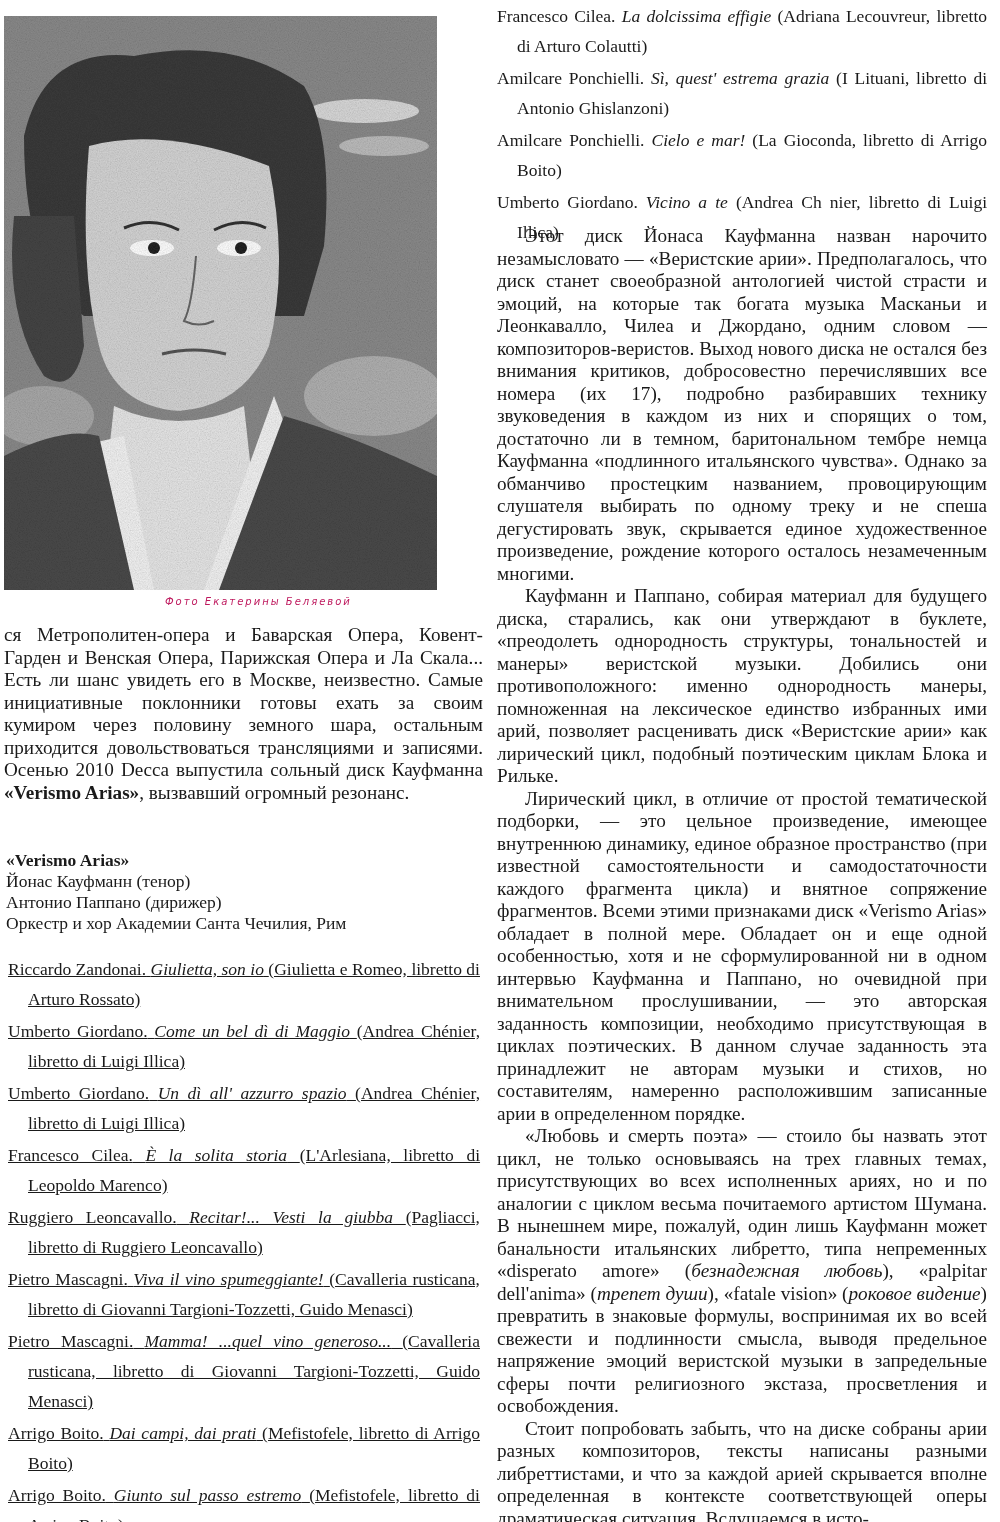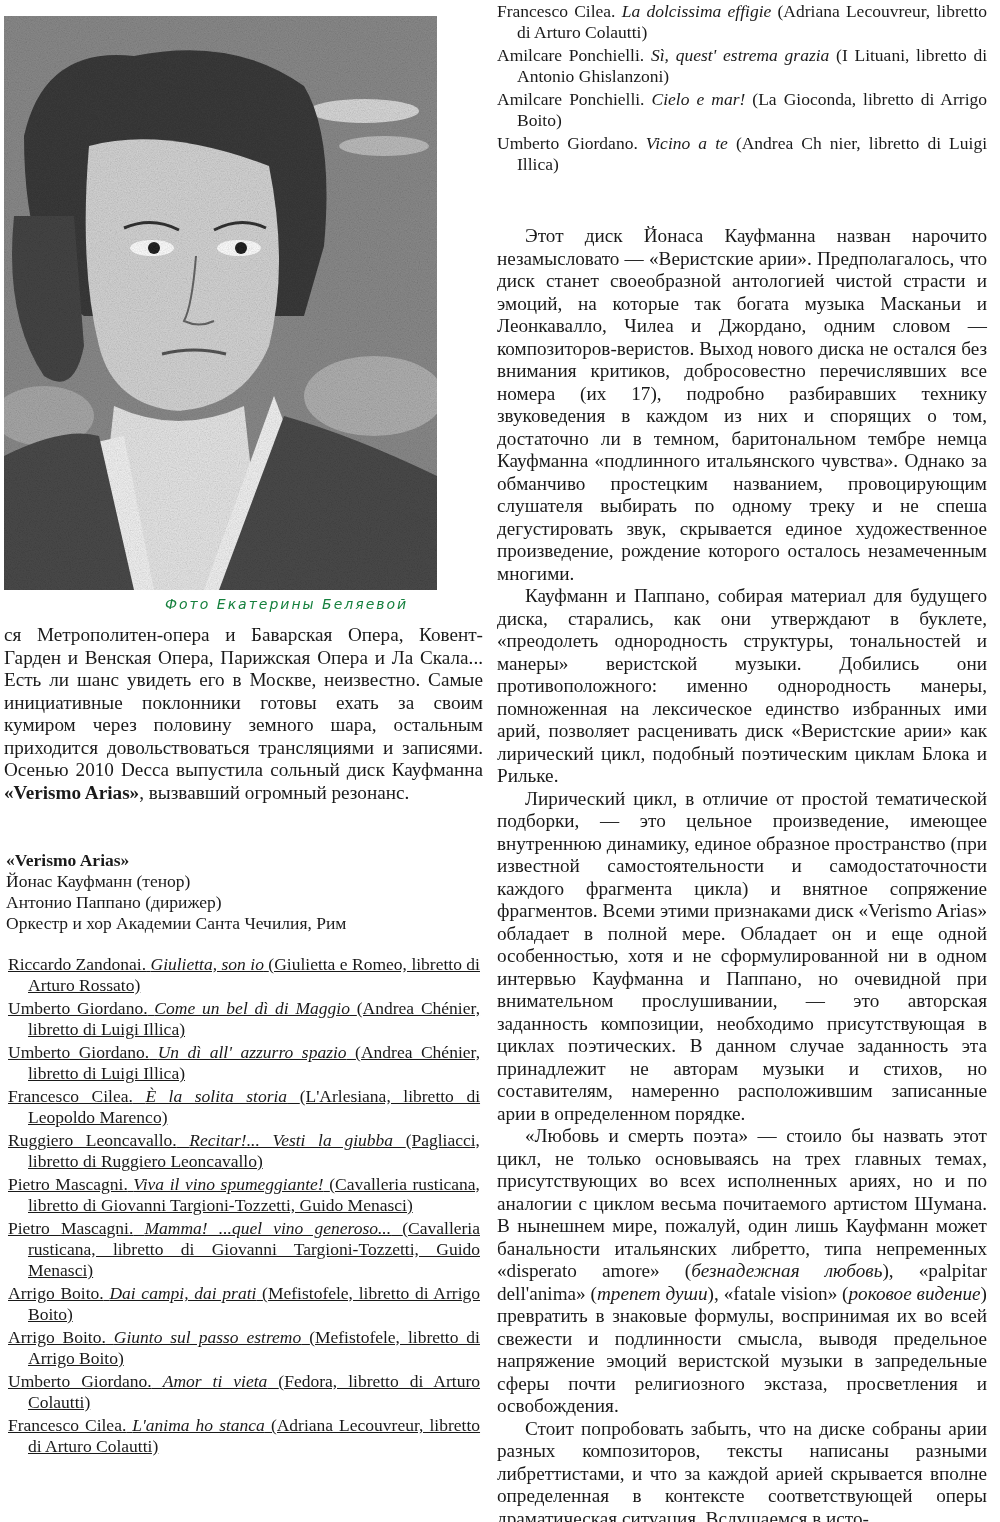--- a/index.html
+++ b/index.html
@@ -9,34 +9,34 @@
   }
 
   
   .photo {
     position: absolute; left: 4px; top: 16px; width: 433px; height: 574px;
     background: #7a7a7a; overflow: hidden;
   }
   .photo svg { display: block; width: 100%; height: 100%; }
   .caption {
     position: absolute; left: 165px; top: 596px; width: 300px;
-    font-family: "DejaVu Sans", sans-serif; font-style: italic; font-size: 14px;
-    letter-spacing: 2px; color: #15803d;
+    font-family: "DejaVu Sans", sans-serif; font-style: italic; font-size: 10px;
+    letter-spacing: 2px; color: #be185d;
   }
 
   .body-text {
     font-size: 19.2px; line-height: 22.5px; text-align: justify;
     margin: 0;
   }
   .left-intro { position: absolute; left: 4px; top: 624px; width: 479px; }
 
   .credits { position: absolute; left: 6px; top: 850px; width: 476px; font-size: 17.5px; line-height: 21px; }
   .credits .title { font-weight: bold; }
 
-  .tracks { font-size: 17.5px; line-height: 21px; margin: 0; padding: 0; list-style: none; }
+  .tracks { font-size: 17.5px; line-height: 30px; margin: 0; padding: 0; list-style: none; }
   .tracks li { padding-left: 20px; text-indent: -20px; text-align: justify; margin-bottom: 2px; }
   .tracks i { font-style: italic; }
   .tracks-left { position: absolute; left: 8px; top: 954px; width: 472px; text-decoration: underline; }
   .tracks-right { position: absolute; left: 497px; top: 0px; width: 490px; top: 1px; }
 
   .article { position: absolute; left: 497px; top: 225px; width: 490px; }
   .article p { margin: 0; text-indent: 28px; }
   .it { font-style: italic; }
   .b { font-weight: bold; }
 </style>

